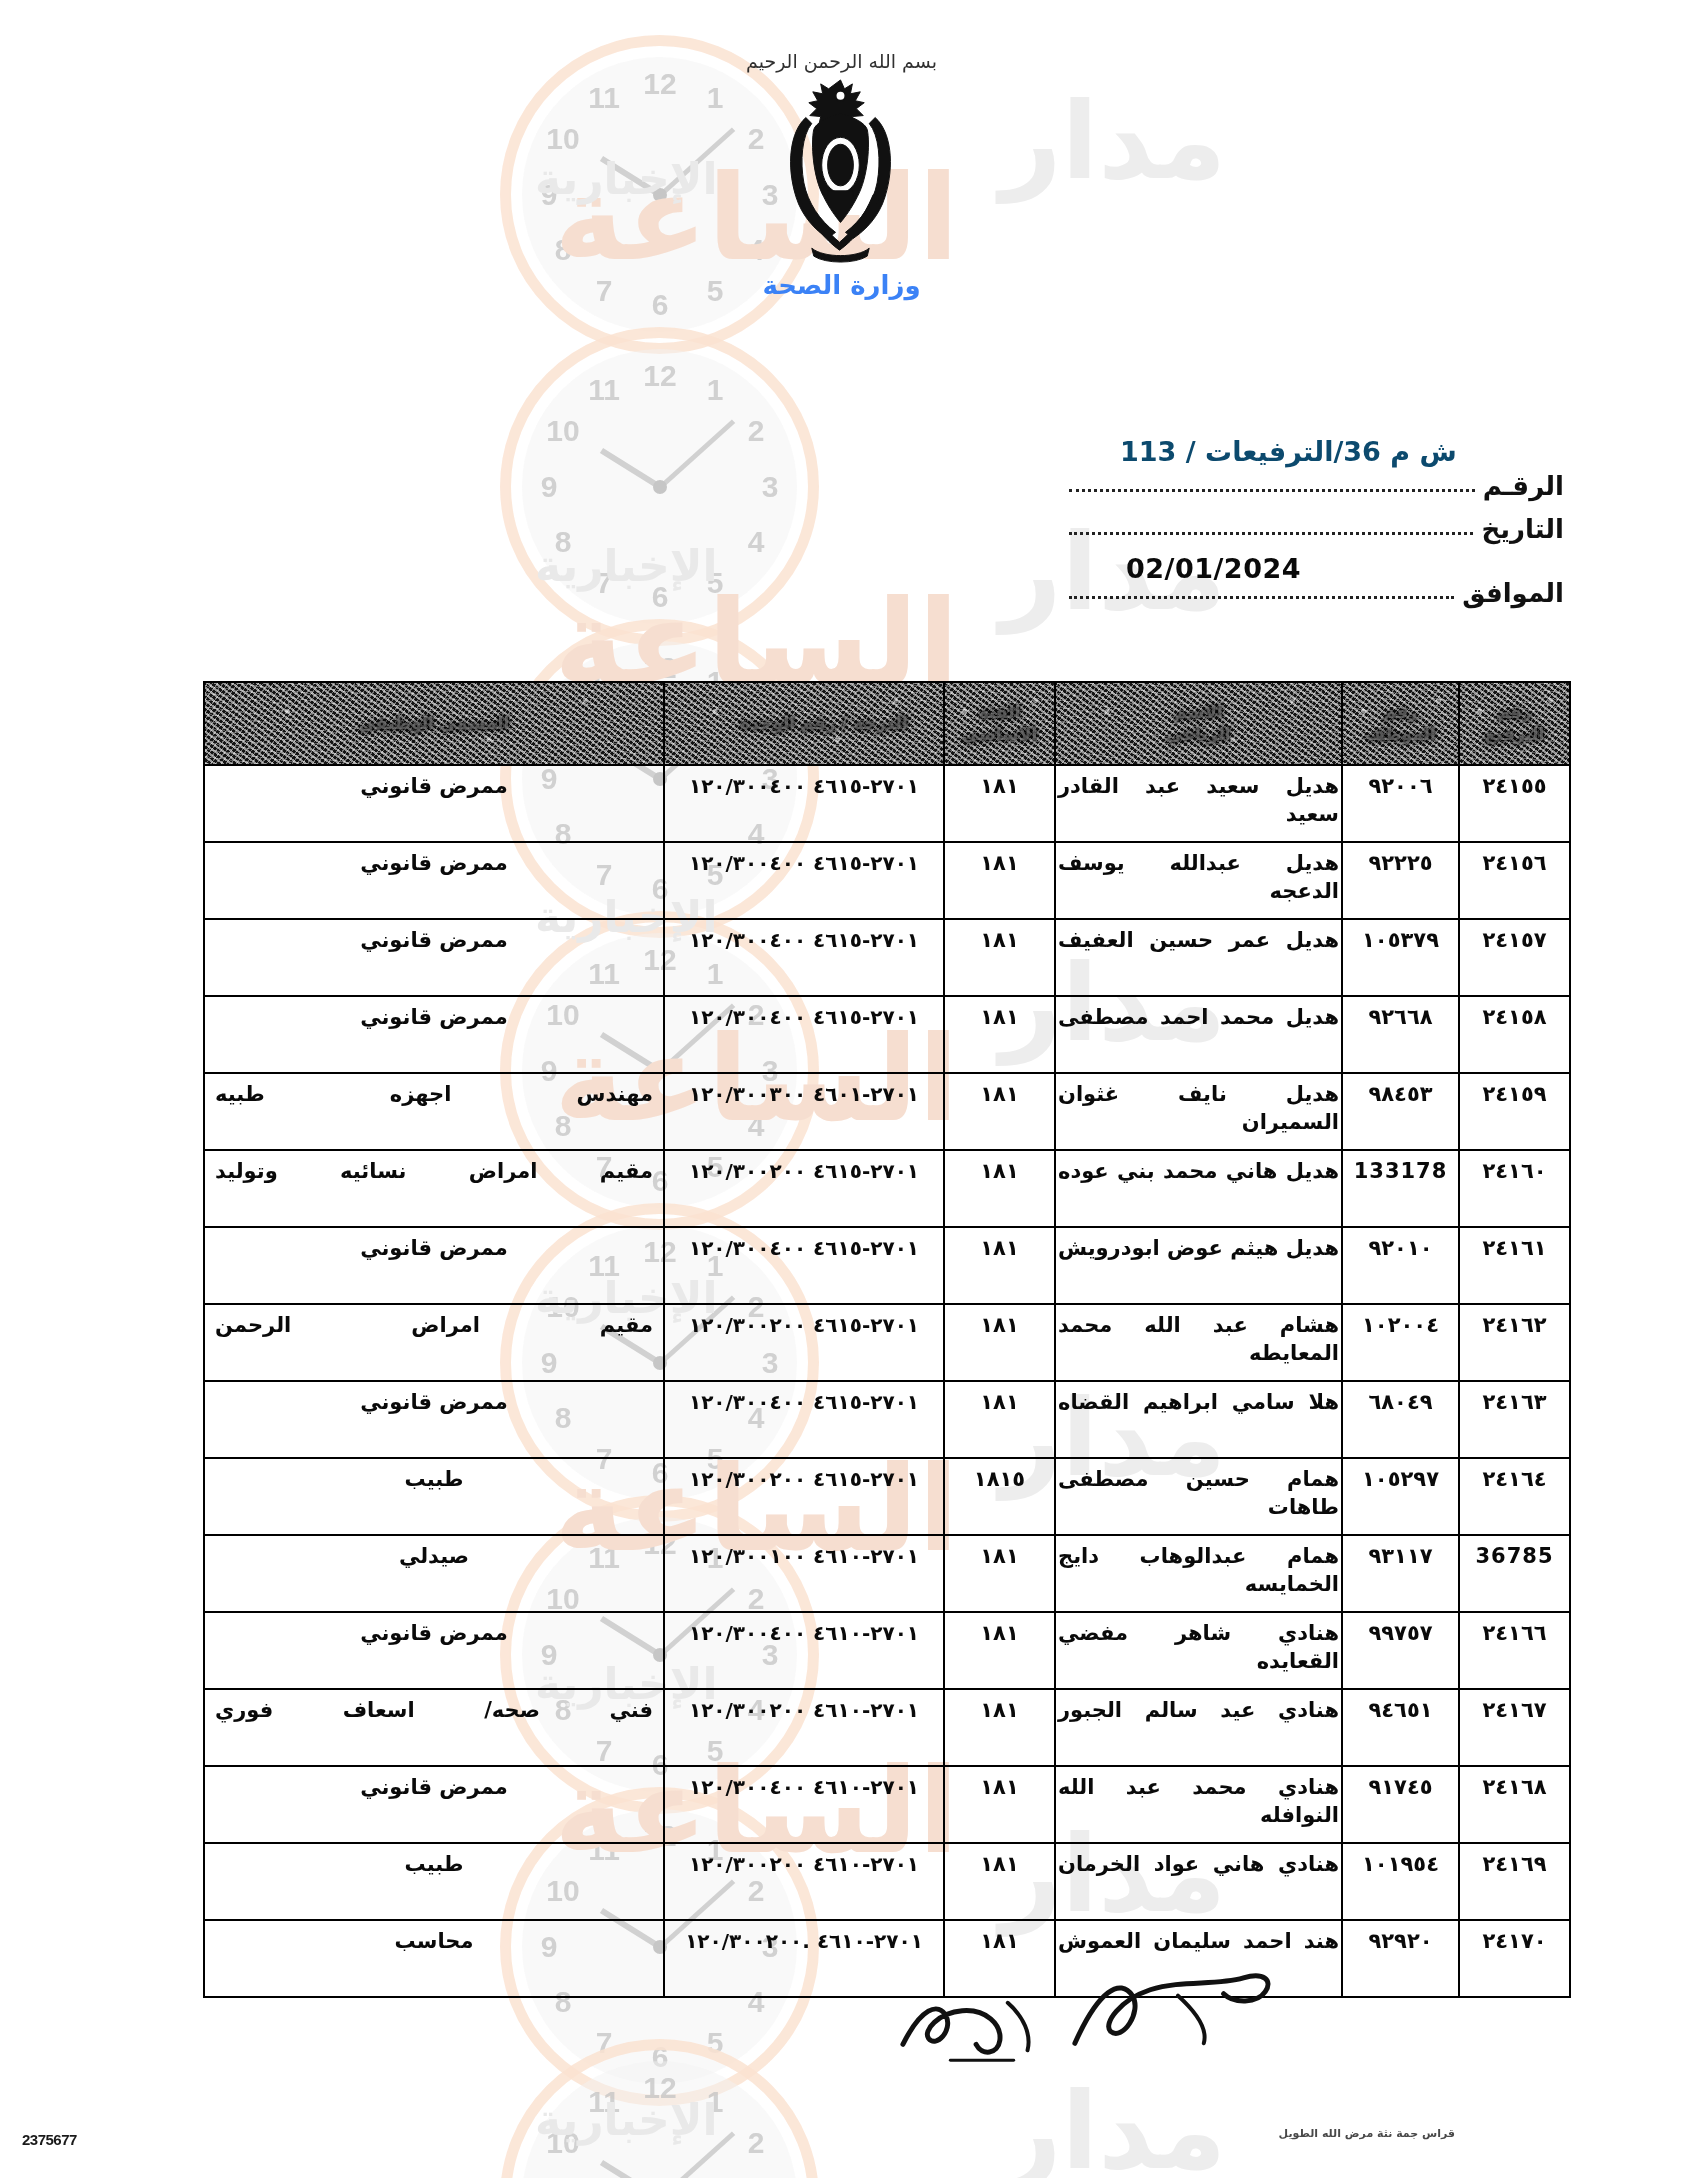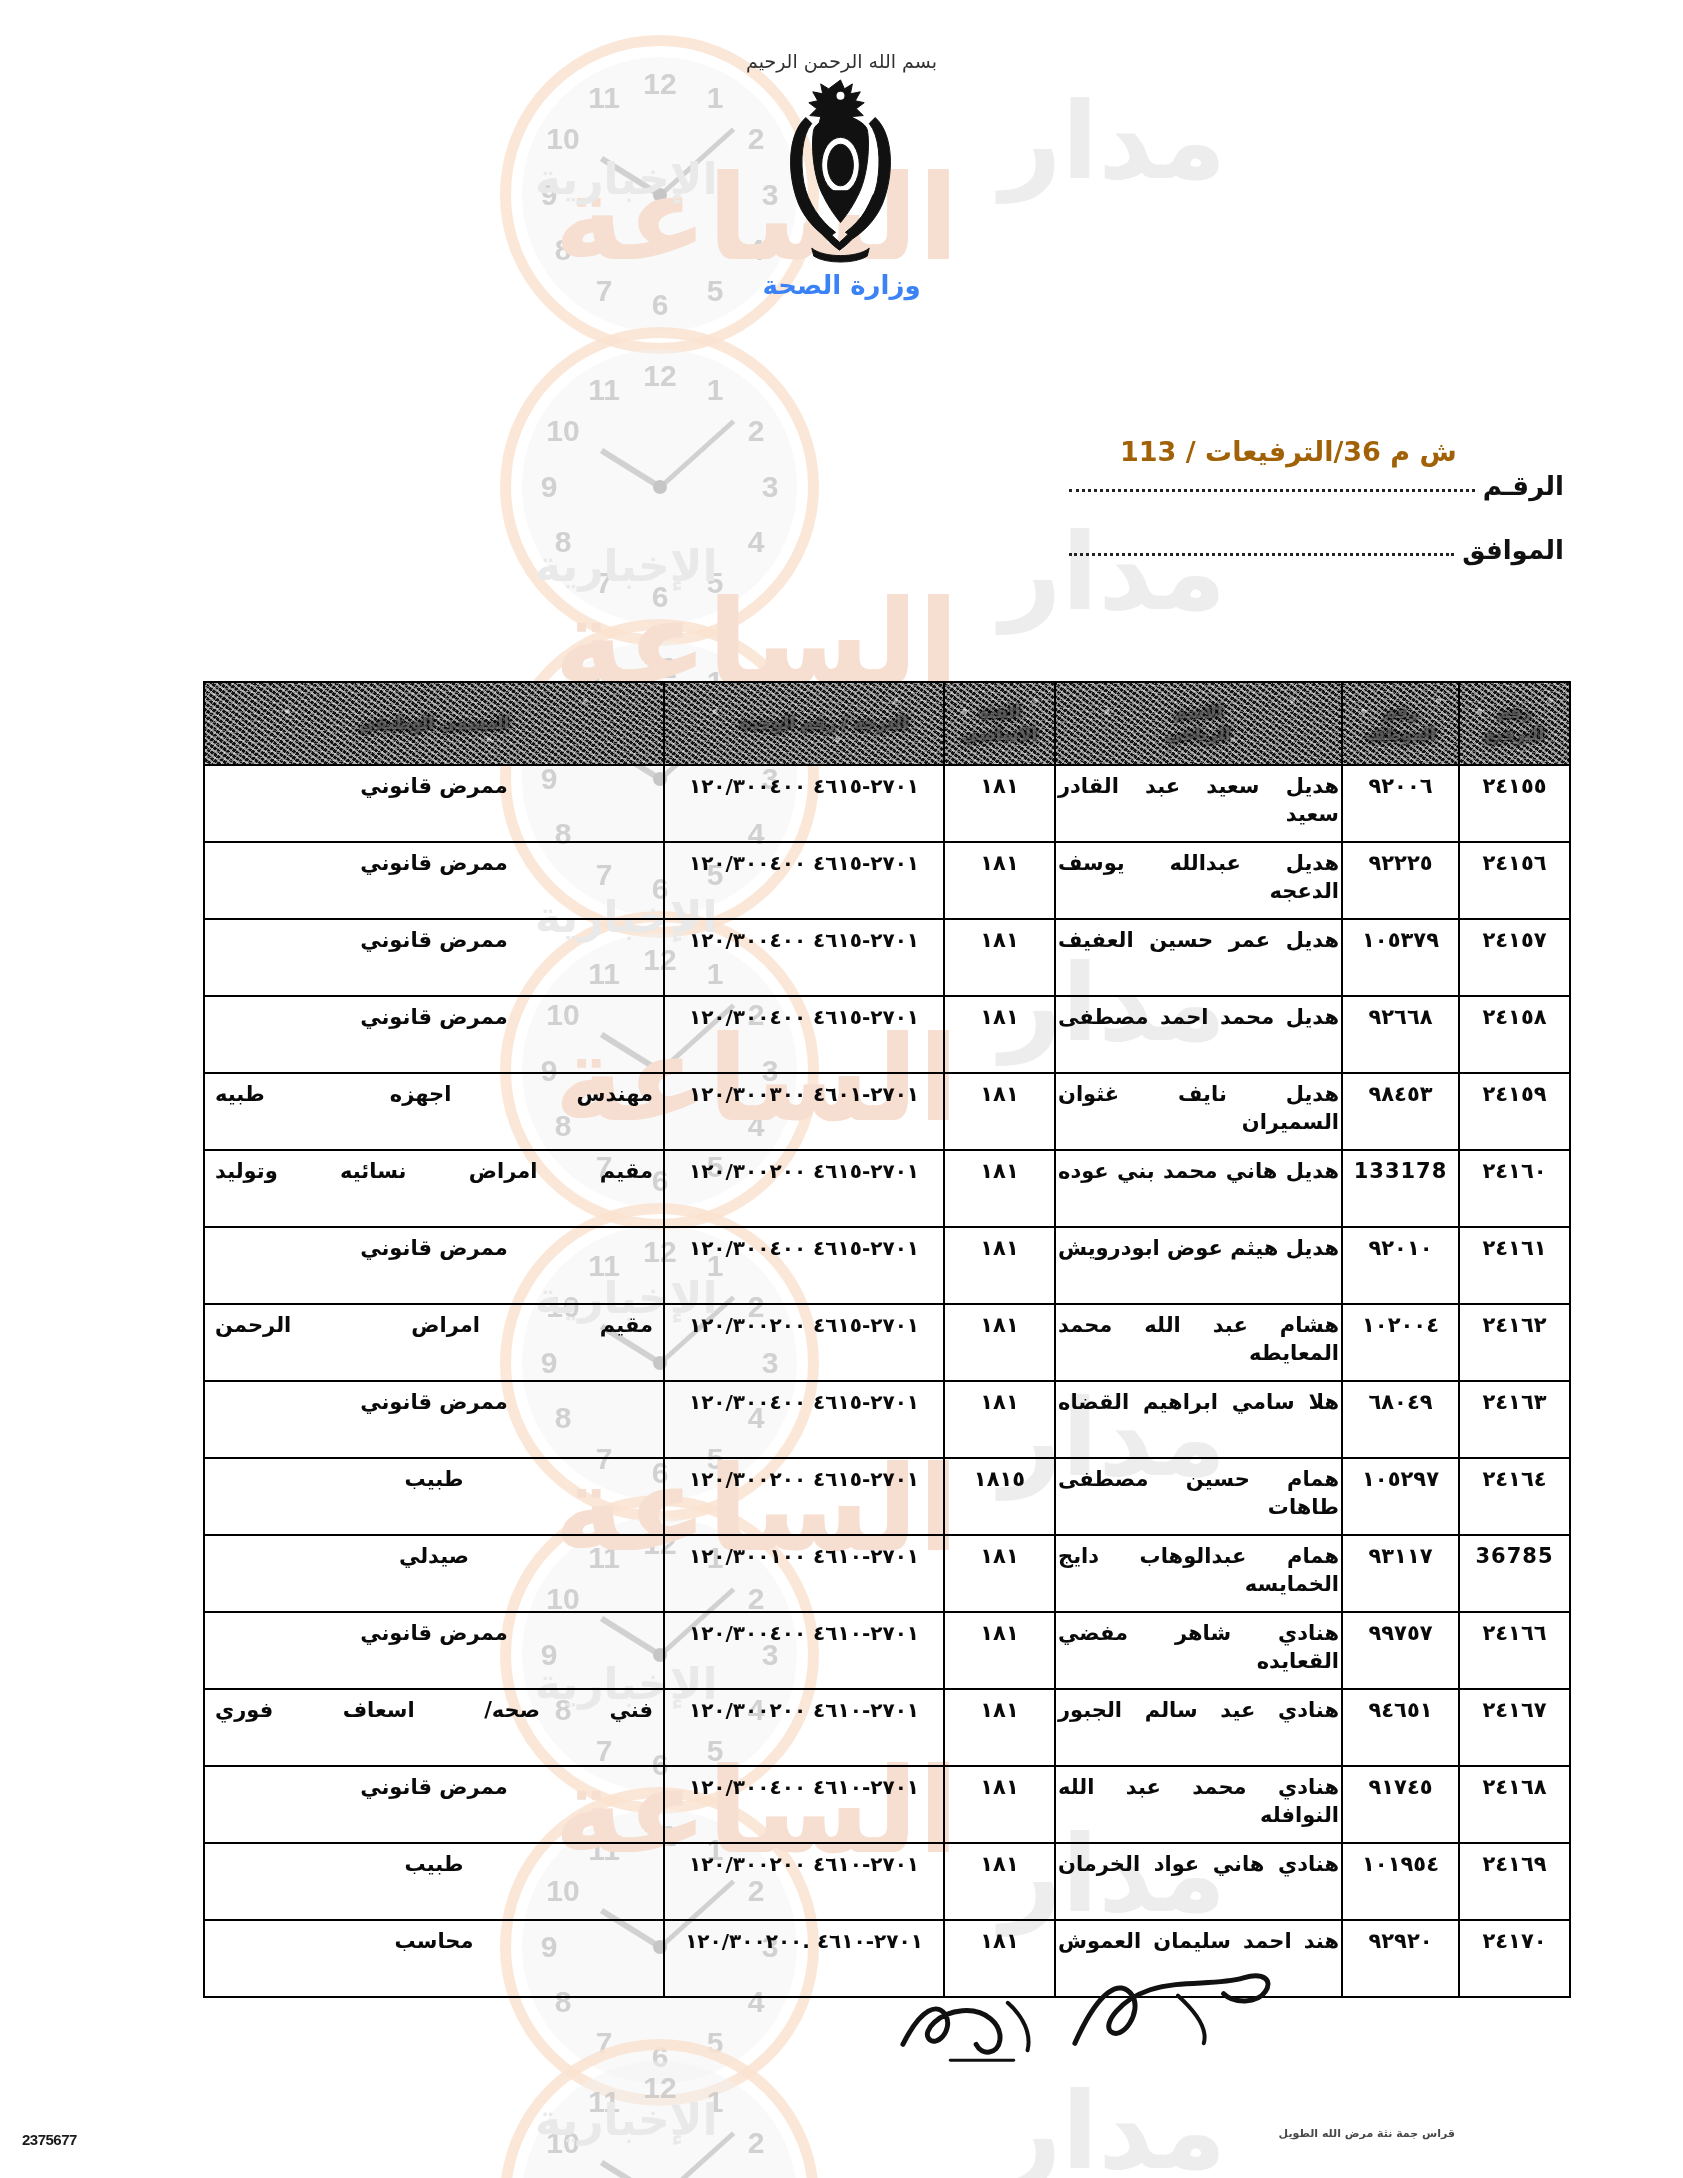--- a/index.html
+++ b/index.html
@@ -58,21 +58,21 @@
     margin-top:4px;font-size:26px;color:#3b82f6;font-weight:bold;
     letter-spacing:1px;
   }
 
   
   .meta{
     position:absolute;top:436px;right:119px;width:495px;z-index:4;
     direction:rtl;
   }
   .meta .docnum{
-    text-align:left;font-size:27px;font-weight:bold;color:#a16207;
+    text-align:left;font-size:27px;font-weight:bold;color:#0c4a6e;
     margin-bottom:4px;padding-left:51px;letter-spacing:0px;
   }
   .meta-row{
     display:flex;align-items:flex-end;gap:8px;margin-bottom:13px;
   }
   .meta-row .lbl{
     font-size:26px;font-weight:bold;color:#111;white-space:nowrap;
   }
   .meta-row .dots{
     flex:1;border-bottom:3px dotted #222;height:1px;margin-bottom:9px;
@@ -340,20 +340,25 @@
       </svg>
     </div>
     <div class="ministry">وزارة الصحة</div>
   </div>
 
   <div class="meta">
     <div class="docnum">ش م 36/الترفيعات / 113</div>
     <div class="meta-row">
       <span class="lbl">الرقـم</span>
       <span class="dots"></span>
+    </div>
+    <div class="meta-row datewrap">
+      <span class="lbl">التاريخ</span>
+      <span class="dots"></span>
+      <span class="dateval">02/01/2024</span>
     </div>
     <div class="meta-row" style="margin-top:34px;">
       <span class="lbl">الموافق</span>
       <span class="dots"></span>
     </div>
   </div>
 
   <div class="tbl-wrap">
     <table>
       <colgroup>

